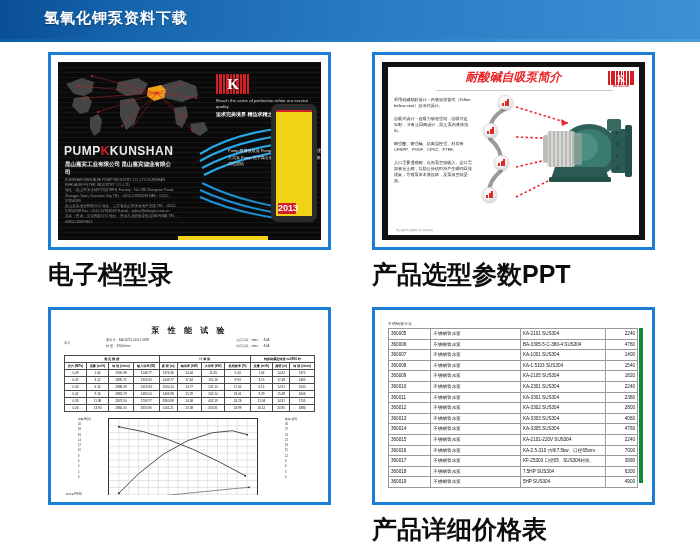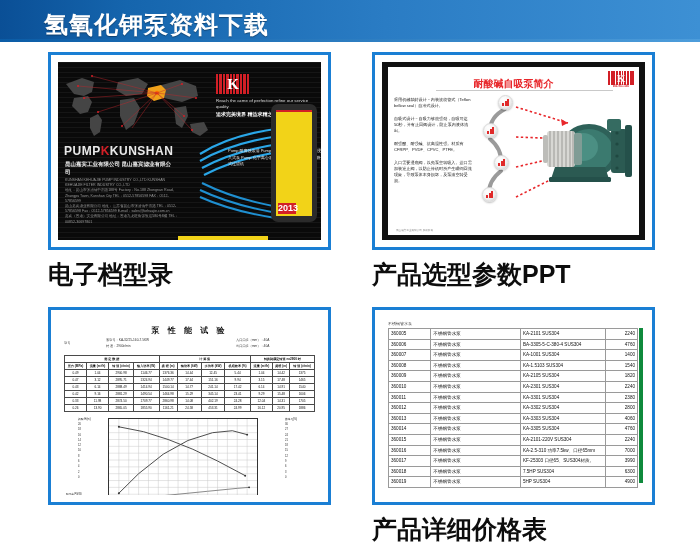--- a/index.html
+++ b/index.html
@@ -18,21 +18,21 @@
     width: 700px; height: 42px;
     background: linear-gradient(to right, #0a4f96 0%, #1565ad 18%, #2a7cc4 55%, #3d90d4 100%);
     overflow: hidden;
   }
   .header::after{
     content:""; position:absolute; left:0; right:0; bottom:0; height:3px;
     background: linear-gradient(to right,#0b5ca6,#4d9ddb);
   }
   .header-title {
     position: absolute; left: 44px; top: 9px;
-    color: #ffffff; font-size: 24px; font-weight: bold;
+    color: #ffffff; font-size: 15px; font-weight: bold;
     letter-spacing: 1px;
     text-shadow: 0 1px 1px rgba(0,0,0,.35);
     white-space: nowrap;
   }
 
   
   .grid {
     position:absolute; left:0; top:42px;
     width:700px; height:510px;
   }
@@ -114,22 +114,22 @@
     position:absolute; left:2px; bottom:2px; right:16px;
     background:#d21f26; color:#ffffff; font-size:9px; font-weight:bold;
     text-align:center; line-height:11px;
   }
   .cover-footbar{ position:absolute; left:120px; bottom:0; width:90px; height:4px; background:#f2d318; }
 
   
   .ppt{ width:100%; height:100%; background:#111; padding:5px 6px; }
   .ppt-inner{ width:100%; height:100%; background:#ffffff; position:relative; overflow:hidden; }
   .ppt-title{
-    position:absolute; left:0; right:0; top:10px; text-align:center;
-    color:#e8272b; font-size:10px; font-weight:bold;
+    position:absolute; left:0; right:0; top:2px; text-align:center;
+    color:#e8272b; font-size:12px; font-weight:bold;font-style:italic;
   }
   .ppt-rule{ position:absolute; left:48px; right:26px; top:23px; height:1px; background:#c9c9c9; }
   .ppt-klogo{
     position:absolute; right:5px; top:4px; width:26px; height:14px;
     background: repeating-linear-gradient(to right,#d21f26 0 1.9px,#ffffff 1.9px 2.7px);
     display:flex; align-items:center; justify-content:center;
   }
   .ppt-klogo span{ color:#ffffff; font-size:11px; font-weight:bold; font-family:"Liberation Serif", serif;
                    text-shadow:0 0 1px #d21f26; }
   .ppt-klogo-sub{ position:absolute; right:5px; top:18px; width:26px; text-align:center;

